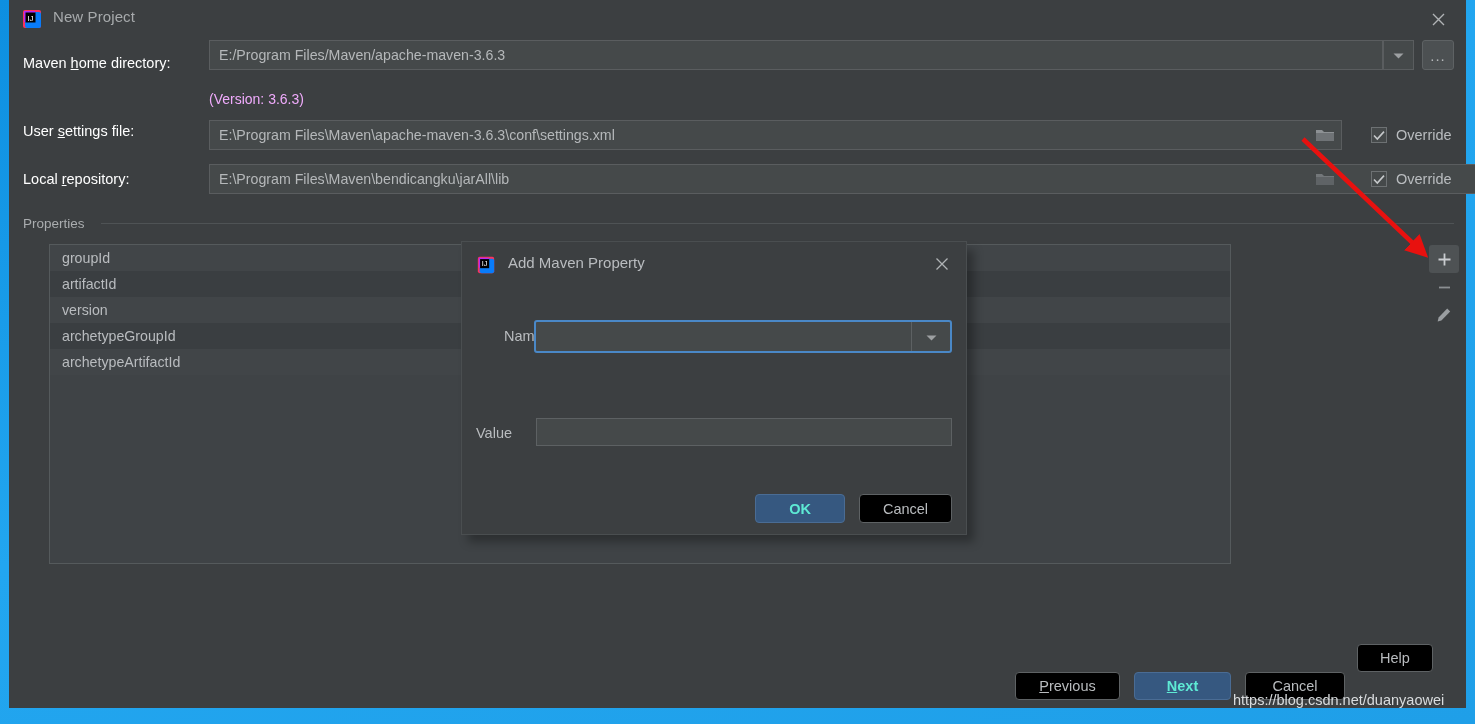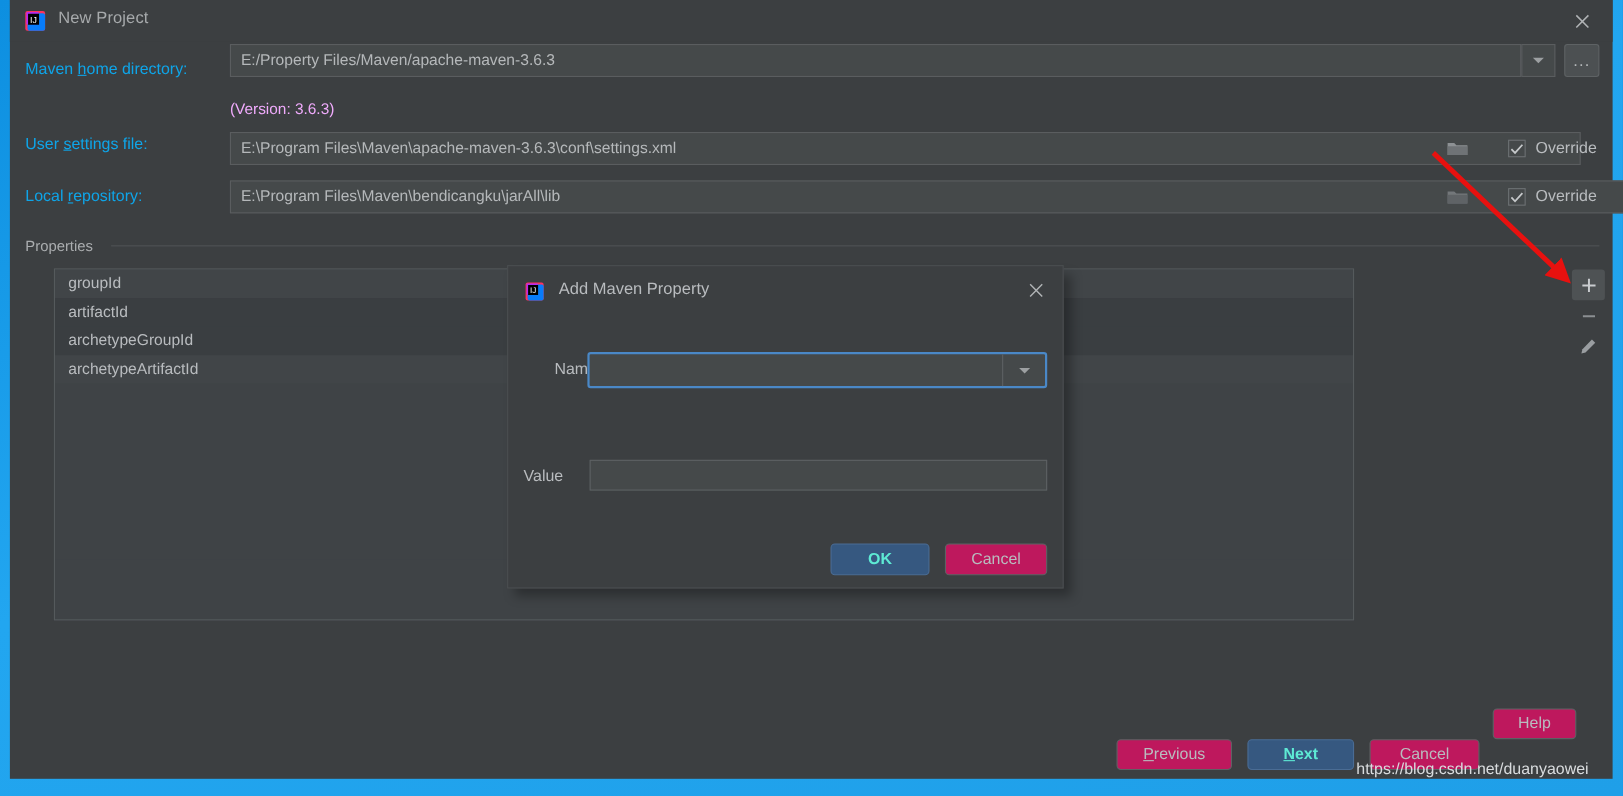--- a/index.html
+++ b/index.html
@@ -39,21 +39,21 @@
     color: #b0b3b5;
     cursor: pointer;
     display:flex; align-items:center; justify-content:center;
   }
   .title-close svg { display:block; }
 
   
   .form-label {
     position: absolute;
     font-size: 14.5px;
-    color: #0ea5e9;
+    color: #ffffff;
     white-space: nowrap;
   }
   .form-label u { text-decoration: underline; }
 
   .tfield {
     position: absolute;
     background: #45494a;
     border: 1px solid #5a5d5f;
     box-sizing: border-box;
     color: #b5b8ba;
@@ -195,21 +195,21 @@
     display:flex;align-items:center;justify-content:center;
     font-size:14.5px;
     cursor:pointer;
     white-space:nowrap;
   }
   .btn.default {
     background:#365880; border:1px solid #4a6c94; color:#5eead4;
     font-weight:bold;
   }
   .btn.normal {
-    background:#be185d; border:1px solid #5e6264; color:#b9bcbf;
+    background:#000000; border:1px solid #5e6264; color:#b9bcbf;
   }
   .btn u { text-decoration: underline; }
 
   
   .watermark {
     position:absolute;
     font-size:14.5px;
     color:#d9dcde;
     white-space:nowrap;
   }
@@ -241,38 +241,38 @@
       <svg width="15" height="15" viewBox="0 0 15 15">
         <path d="M2 2 L13 13 M13 2 L2 13" stroke="#b0b3b5" stroke-width="1.4" fill="none"></path>
       </svg>
     </span>
   </div>
 
   <div class="form-label" style="left:14px; top:55px;">
     <span>Maven </span><u>h</u><span>ome directory:</span>
   </div>
   <div class="tfield" style="left:200px; top:40px; width:1174px; height:30px;">
-    <span>E:/Property Files/Maven/apache-maven-3.6.3</span>
+    <span>E:/Program Files/Maven/apache-maven-3.6.3</span>
   </div>
   <div class="combo-arrow" style="left:1374px; top:40px; width:31px; height:30px;">
     <span>
       <svg width="11" height="8" viewBox="0 0 11 8">
           <path d="M0.5 1.5 L5.5 6.5 L10.5 1.5 Z" fill="#9da0a2"></path>
         </svg>
     </span>
   </div>
   <div class="browse-btn" style="left:1413px; top:40px; width:32px; height:30px;">
     <span>...</span>
   </div>
   <div class="version-note" style="left:200px; top:91px;">(Version: 3.6.3)</div>
 
   <div class="form-label" style="left:14px; top:123px;">
     <span>User </span><u>s</u><span>ettings file:</span>
   </div>
-  <div class="tfield" style="left:200px; top:120px; width:1228px; height:30px;">
+  <div class="tfield" style="left:200px; top:120px; width:1133px; height:30px;">
     <span>E:\Program Files\Maven\apache-maven-3.6.3\conf\settings.xml</span>
   </div>
   <div class="folder-btn" style="left:1303px; top:122px; width:26px; height:26px;">
     <svg width="20" height="16" viewBox="0 0 20 16">
       <path d="M1 3 h6 l2 2 h10 v9 h-18 z" fill="#8d9194"></path>
       <path d="M1 6 h18 v8 h-18 z" fill="#6f7376"></path>
     </svg>
   </div>
   <div class="chk-wrap" style="left:1362px; top:127px;">
     <span class="chk-box">
@@ -304,20 +304,21 @@
     <span class="chk-label">Override</span>
   </div>
 
   <div class="sect-label" style="left:14px; top:216px;">Properties</div>
   <div class="sect-line" style="left:92px; top:223px; width:1353px;"></div>
 
   <div class="prop-table" style="left:40px; top:244px; width:1182px; height:320px;">
     <div id="prop-rows">
         <div class="prop-row even"><span>groupId</span></div>
         <div class="prop-row odd"><span>artifactId</span></div>
+        <div class="prop-row even"><span>version</span></div>
         <div class="prop-row odd"><span>archetypeGroupId</span></div>
         <div class="prop-row even"><span>archetypeArtifactId</span></div>
       </div>
     <div class="prop-empty" style="height:160px;"></div>
   </div>
 
   <div class="side-tools" style="left:1420px; top:245px;">
     <div class="tool-btn hover">
       <svg width="15" height="15" viewBox="0 0 15 15">
           <path d="M7.5 1.5 V13.5 M1.5 7.5 H13.5" stroke="#c9cccf" stroke-width="1.8"></path>

